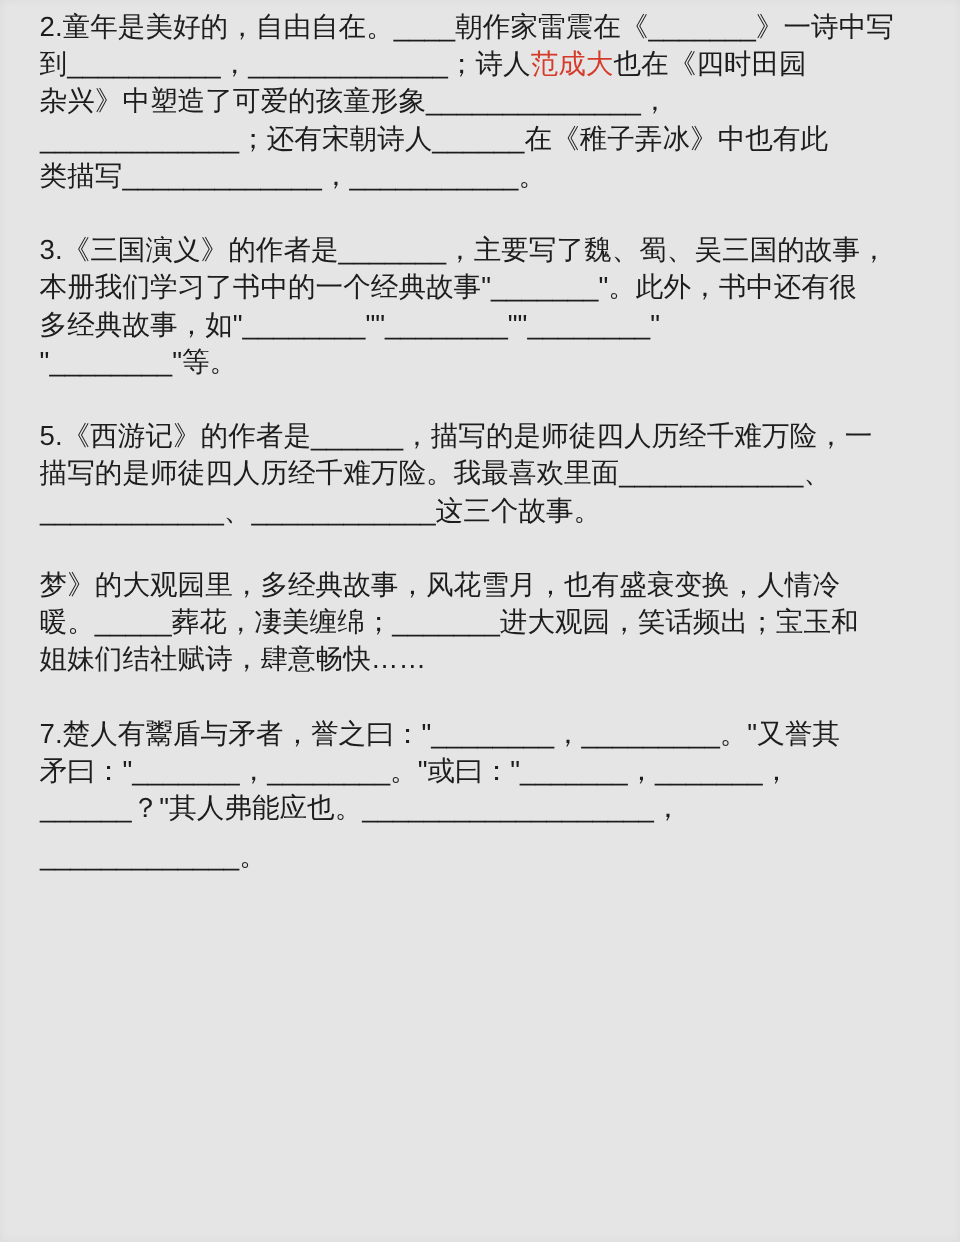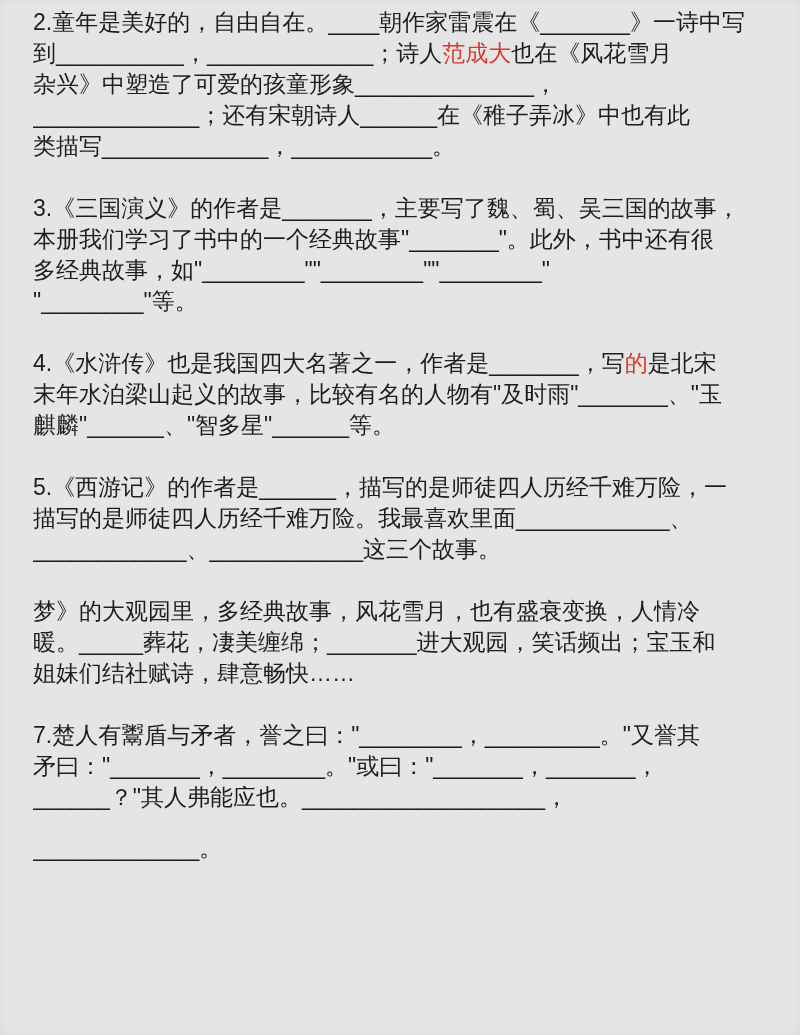--- a/index.html
+++ b/index.html
@@ -15,47 +15,42 @@
     font-size: 23px;
     line-height: 31px;
     box-shadow: inset 0 0 8px rgba(0,0,0,0.05);
   }
   .question { margin: 0 0 31px 0; }
   .line {
     white-space: pre;
     overflow: hidden;
   }
   .red { color: #d53a2a; }
-  .gap-top { margin-top: 20px; }
+  .gap-top { margin-top: 9px; }
 </style>
 </head>
 <body>
 
 <div class="page">
 
   <section class="question">
     <div class="line"><span>2.童年是美好的，自由自在。____朝作家雷震在《_______》一诗中写</span></div>
-    <div class="line"><span>到__________，_____________；诗人</span><span class="red">范成大</span><span>也在《风花雪月</span></div>
+    <div class="line"><span>到__________，_____________；诗人</span><span class="red">范成大</span><span>也在《四时田园</span></div>
     <div class="line"><span>杂兴》中塑造了可爱的孩童形象______________，</span></div>
     <div class="line"><span>_____________；还有宋朝诗人______在《稚子弄冰》中也有此</span></div>
     <div class="line"><span>类描写_____________，___________。</span></div>
   </section>
 
   <section class="question">
     <div class="line"><span>3.《三国演义》的作者是_______，主要写了魏、蜀、吴三国的故事，</span></div>
     <div class="line"><span>本册我们学习了书中的一个经典故事"_______"。此外，书中还有很</span></div>
     <div class="line"><span>多经典故事，如"________""________""________"</span></div>
     <div class="line"><span>"________"等。</span></div>
   </section>
 
-  <section class="question">
-    <div class="line"><span>4.《水浒传》也是我国四大名著之一，作者是_______，写</span><span class="red">的</span><span>是北宋</span></div>
-    <div class="line"><span>末年水泊梁山起义的故事，比较有名的人物有"及时雨"_______、"玉</span></div>
-    <div class="line"><span>麒麟"______、"智多星"______等。</span></div>
-  </section>
 
   <section class="question">
     <div class="line"><span>5.《西游记》的作者是______，描写的是师徒四人历经千难万险，一</span></div>
     <div class="line"><span>描写的是师徒四人历经千难万险。我最喜欢里面____________、</span></div>
     <div class="line"><span>____________、____________这三个故事。</span></div>
   </section>
 
   <section class="question">
     <div class="line"><span>梦》的大观园里，多经典故事，风花雪月，也有盛衰变换，人情冷</span></div>
     <div class="line"><span>暖。_____葬花，凄美缠绵；_______进大观园，笑话频出；宝玉和</span></div>

